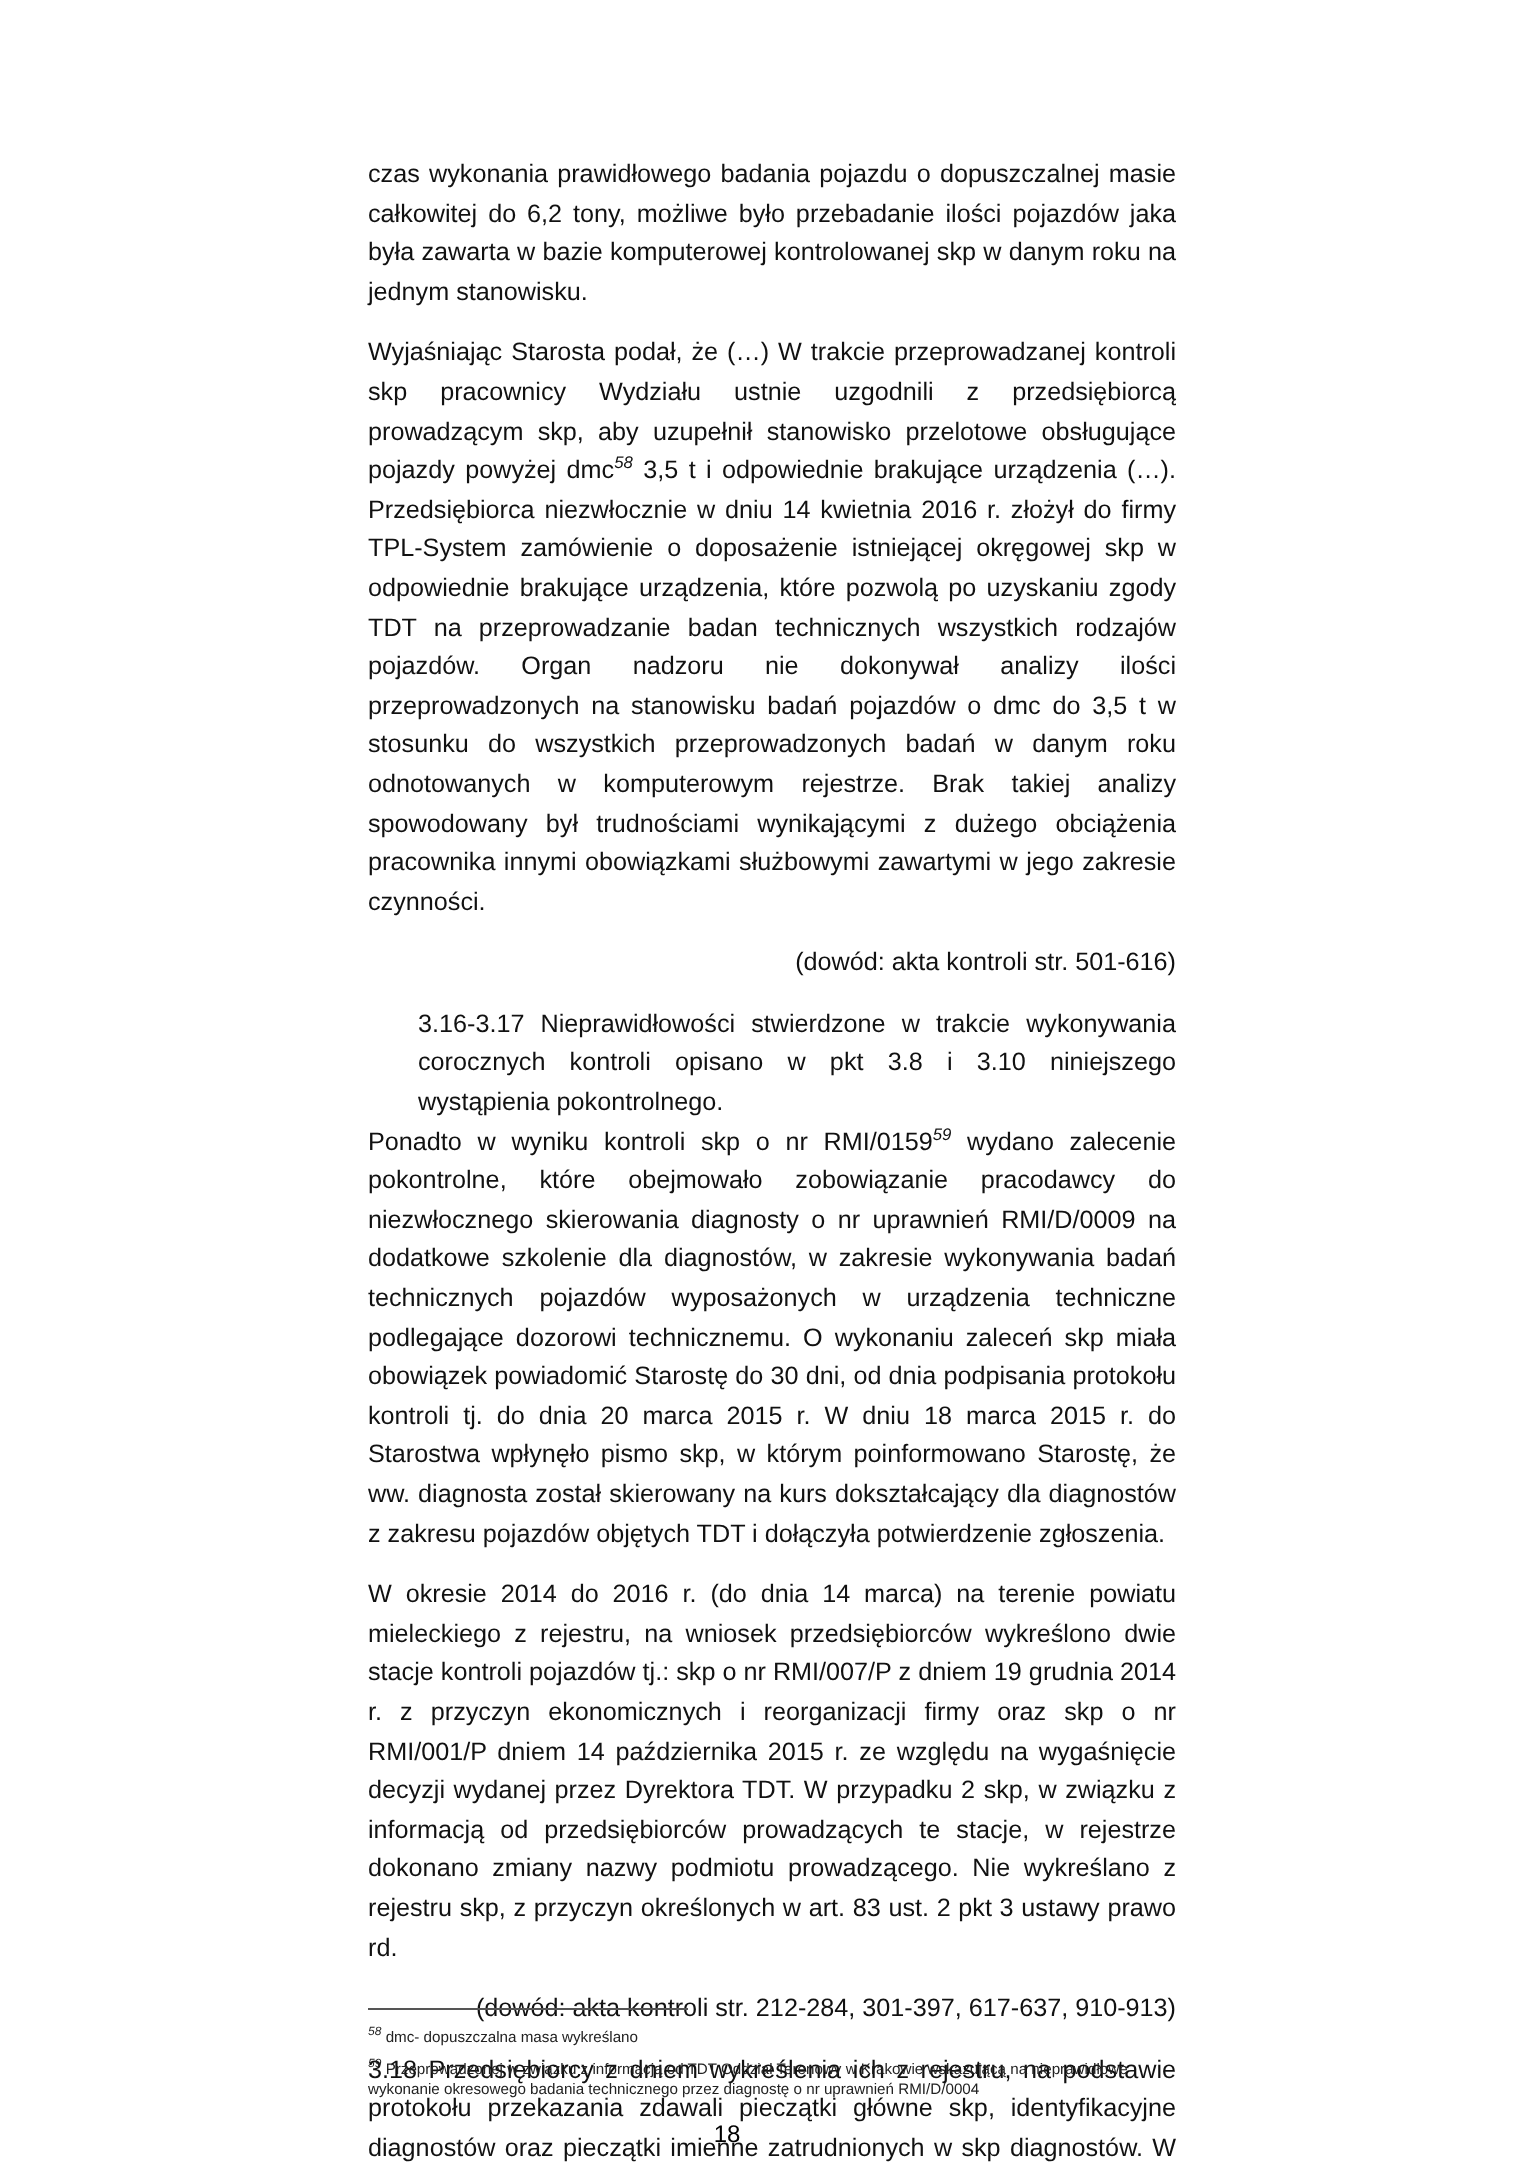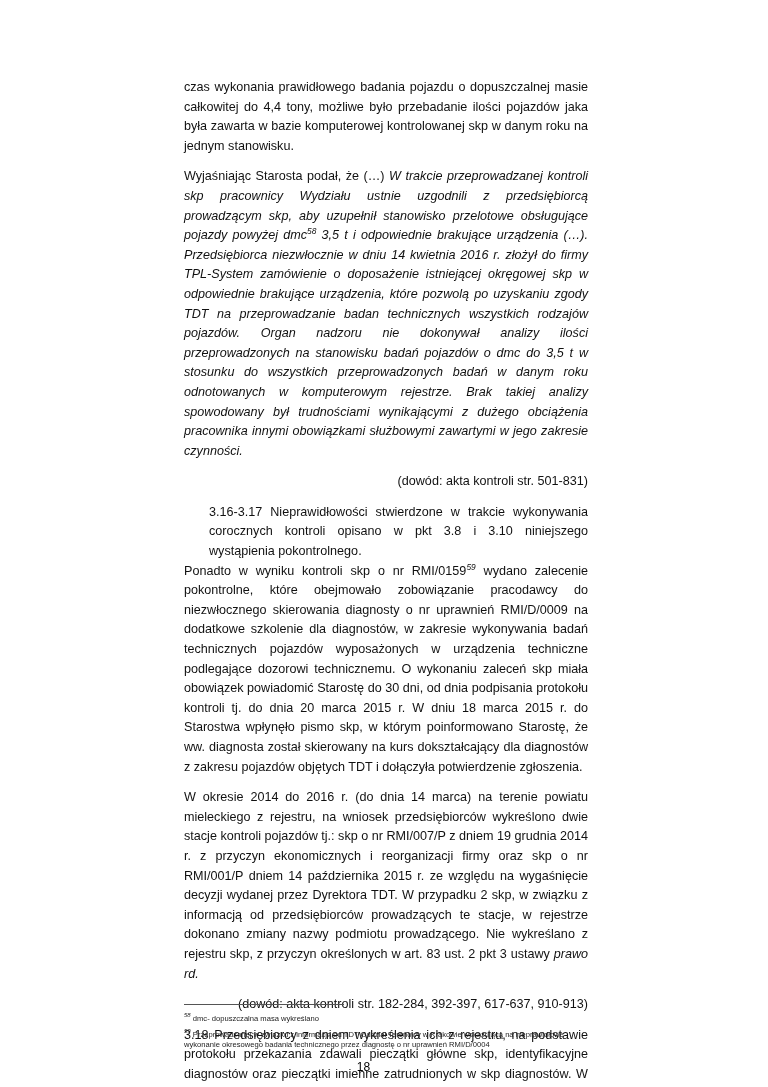--- a/index.html
+++ b/index.html
@@ -37,21 +37,20 @@
     color: #111111;
   }
   .para {
     margin-bottom: 11px;
   }
   .tight {
     margin-bottom: 0;
     margin-left: 25px;
   }
   .ital {
-    font-style: italic;
   }
   .right {
     text-align: right;
   }
   sup {
     font-size: 8.4px;
     vertical-align: super;
     line-height: 0;
     font-style: italic;
   }
@@ -88,34 +87,34 @@
     font-size: 12px;
     color: #000000;
   }
 </style>
 </head>
 <body>
 
 <div class="page">
   <div class="content">
 
-    <p class="para"><span>czas wykonania prawidłowego badania pojazdu o dopuszczalnej masie całkowitej do 4,4 tony, możliwe było przebadanie ilości pojazdów jaka była zawarta w bazie komputerowej kontrolowanej skp w danym roku na jednym stanowisku.</span></p>
+    <p class="para"><span>czas wykonania prawidłowego badania pojazdu o dopuszczalnej masie całkowitej do 6,2 tony, możliwe było przebadanie ilości pojazdów jaka była zawarta w bazie komputerowej kontrolowanej skp w danym roku na jednym stanowisku.</span></p>
 
     <p class="para"><span>Wyjaśniając Starosta podał, że (…) </span><span class="ital">W trakcie przeprowadzanej kontroli skp pracownicy Wydziału ustnie uzgodnili z przedsiębiorcą prowadzącym skp, aby uzupełnił stanowisko przelotowe obsługujące pojazdy powyżej dmc</span><sup>58</sup><span class="ital"> 3,5 t i odpowiednie brakujące urządzenia (…). Przedsiębiorca niezwłocznie w dniu 14 kwietnia 2016 r. złożył do firmy TPL-System zamówienie o doposażenie istniejącej okręgowej skp w odpowiednie brakujące urządzenia, które pozwolą po uzyskaniu zgody TDT na przeprowadzanie badan technicznych wszystkich rodzajów pojazdów. Organ nadzoru nie dokonywał analizy ilości przeprowadzonych na stanowisku badań pojazdów o dmc do 3,5 t w stosunku do wszystkich przeprowadzonych badań w danym roku odnotowanych w komputerowym rejestrze. Brak takiej analizy spowodowany był trudnościami wynikającymi z dużego obciążenia pracownika innymi obowiązkami służbowymi zawartymi w jego zakresie czynności.</span></p>
 
 
-    <p class="para right"><span>(dowód: akta kontroli str. 501-831)</span></p>
+    <p class="para right"><span>(dowód: akta kontroli str. 501-616)</span></p>
 
     <p class="tight"><span>3.16-3.17 Nieprawidłowości stwierdzone w trakcie wykonywania corocznych kontroli opisano w pkt 3.8 i 3.10 niniejszego wystąpienia pokontrolnego.</span></p>
 
     <p class="para"><span>Ponadto w wyniku kontroli skp o nr RMI/0159</span><sup>59</sup><span> wydano zalecenie pokontrolne, które obejmowało zobowiązanie pracodawcy do niezwłocznego skierowania diagnosty o nr uprawnień RMI/D/0009 na dodatkowe szkolenie dla diagnostów, w zakresie wykonywania badań technicznych pojazdów wyposażonych w urządzenia techniczne podlegające dozorowi technicznemu. O wykonaniu zaleceń skp miała obowiązek powiadomić Starostę do 30 dni, od dnia podpisania protokołu kontroli tj. do dnia 20 marca 2015 r. W dniu 18 marca 2015 r. do Starostwa wpłynęło pismo skp, w którym poinformowano Starostę, że ww. diagnosta został skierowany na kurs dokształcający dla diagnostów z zakresu pojazdów objętych TDT i dołączyła potwierdzenie zgłoszenia.</span></p>
 
     <p class="para"><span>W okresie 2014 do 2016 r. (do dnia 14 marca) na terenie powiatu mieleckiego z rejestru, na wniosek przedsiębiorców wykreślono dwie stacje kontroli pojazdów tj.: skp o nr RMI/007/P z dniem 19 grudnia 2014 r. z przyczyn ekonomicznych i reorganizacji firmy oraz skp o nr RMI/001/P dniem 14 października 2015 r. ze względu na wygaśnięcie decyzji wydanej przez Dyrektora TDT. W przypadku 2 skp, w związku z informacją od przedsiębiorców prowadzących te stacje, w rejestrze dokonano zmiany nazwy podmiotu prowadzącego. Nie wykreślano z rejestru skp, z przyczyn określonych w art. 83 ust. 2 pkt 3 ustawy </span><span class="ital">prawo rd.</span></p>
 
-    <p class="para right"><span>(dowód: akta kontroli str. 182-284, 392-397, 617-637, 910-913)</span></p>
+    <p class="para right"><span>(dowód: akta kontroli str. 212-284, 301-397, 617-637, 910-913)</span></p>
 
     <p class="para"><span>3.18 Przedsiębiorcy z dniem wykreślenia ich z rejestru, na podstawie protokołu przekazania zdawali pieczątki główne skp, identyfikacyjne diagnostów oraz pieczątki imienne zatrudnionych w skp diagnostów. W protokołach zamieszczano wzory wszystkich zwracanych pieczątek. Nie przekazano natomiast rejestrów badań technicznych pojazdów. Działania takie podjęto dopiero w trakcie trwania kontroli NIK. Przedsiębiorcy przekazali do Starostwa rejestry badań technicznych pojazdów, i tak: skp o nr RMI/007/P przekazała rejestr prowadzony w formie elektronicznej 21</span></p>
 
   </div>
 
   <div class="footnote-sep"></div>
 
   <div class="footnotes">
     <p><sup>58</sup> <span>dmc- dopuszczalna masa wykreślano</span></p>
     <p><sup>59</sup> <span>Przeprowadzonej w związku z informacją od TDT Oddział Terenowy w Krakowie wskazującą na nieprawidłowe wykonanie okresowego badania technicznego przez diagnostę o nr uprawnień RMI/D/0004</span></p>

